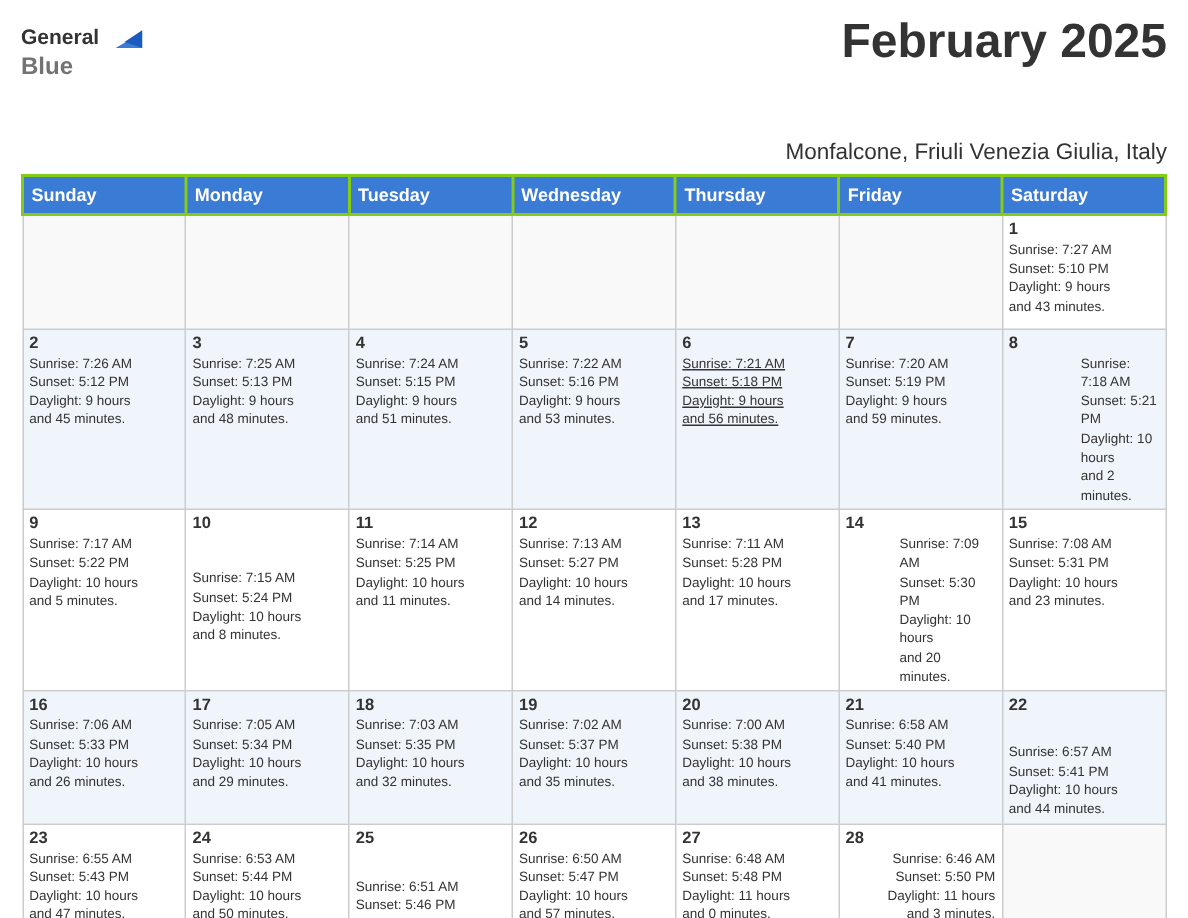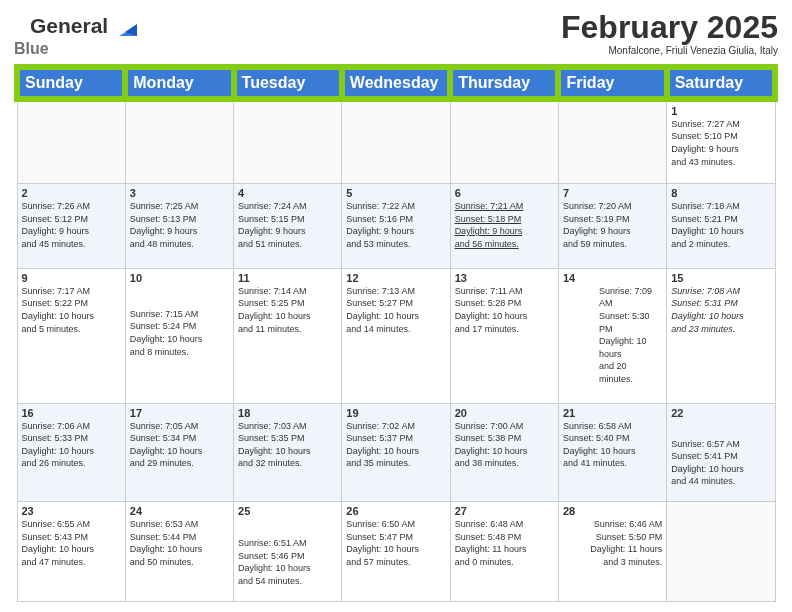--- a/index.html
+++ b/index.html
@@ -22,25 +22,24 @@
       justify-content: space-between;
       align-items: flex-start;
       margin-bottom: 6px;
     }
     .logo {
       display: flex;
       align-items: center;
       margin-top: 4px;
     }
     .logo-text-general {
-      font-size: 21px;
+      font-size: 14px;
       font-weight: bold;
       color: #333;
       line-height: 1.1;
-      margin-left: 16px;
     }
     .logo-text-blue {
       font-size: 16px;
       font-weight: bold;
       color: #737373;
       line-height: 1.1;
     }
     .logo-icon {
       width: 22px;
       height: 22px;
@@ -49,39 +48,40 @@
     .title-area {
       text-align: right;
     }
     .month-title {
       font-size: 32px;
       font-weight: bold;
       color: #333;
       line-height: 1.1;
     }
     .subtitle {
-      font-size: 10px;
+      font-size: 15px;
       color: #333;
       font-weight: normal;
+      margin-top: 48px;
     }
     .calendar {
       flex: 1;
       border: 1px solid #ccc;
       border-collapse: collapse;
       width: 100%;
       table-layout: fixed;
     }
     .calendar th {
       background-color: #3a7bd5;
       color: #fff;
       text-align: left;
       padding: 4px 5px;
-      font-size: 16px;
-      font-weight: bold;
-      border: 6px solid #84cc16;
+      font-size: 12px;
+      font-weight: bold;
+      border: 2px solid #84cc16;
       height: 26px;
     }
     .calendar td {
       border: 1px solid #ccc;
       vertical-align: top;
       padding: 3px 4px;
       font-size: 9.5px;
       color: #333;
       background: #fff;
       height: 76px;
@@ -199,21 +199,21 @@
           </td>
           <td class="row-shade">
             <span class="day-number">7</span>
             <div class="day-info" style="white-space: pre-line;">Sunrise: 7:20 AM
 Sunset: 5:19 PM
 Daylight: 9 hours
 and 59 minutes.</div>
           </td>
           <td class="row-shade">
             <span class="day-number">8</span>
-            <div class="day-info" style="white-space: pre-line;">Sunrise: 7:18 AM
+            <div class="day-info" style="white-space: pre-line; margin-left: 48px;">Sunrise: 7:18 AM
 Sunset: 5:21 PM
 Daylight: 10 hours
 and 2 minutes.</div>
           </td>
         </tr>
         <tr>
           <td>
             <span class="day-number">9</span>
             <div class="day-info" style="white-space: pre-line;">Sunrise: 7:17 AM
 Sunset: 5:22 PM
@@ -250,21 +250,21 @@
           </td>
           <td>
             <span class="day-number">14</span>
             <div class="day-info" style="white-space: pre-line; margin-left: 36px;">Sunrise: 7:09 AM
 Sunset: 5:30 PM
 Daylight: 10 hours
 and 20 minutes.</div>
           </td>
           <td>
             <span class="day-number">15</span>
-            <div class="day-info" style="white-space: pre-line; font-style: italic;">Sunrise: 7:08 AM
+            <div class="day-info" style="white-space: pre-line;">Sunrise: 7:08 AM
 Sunset: 5:31 PM
 Daylight: 10 hours
 and 23 minutes.</div>
           </td>
         </tr>
         <tr>
           <td class="row-shade">
             <span class="day-number">16</span>
             <div class="day-info" style="white-space: pre-line;">Sunrise: 7:06 AM
 Sunset: 5:33 PM

